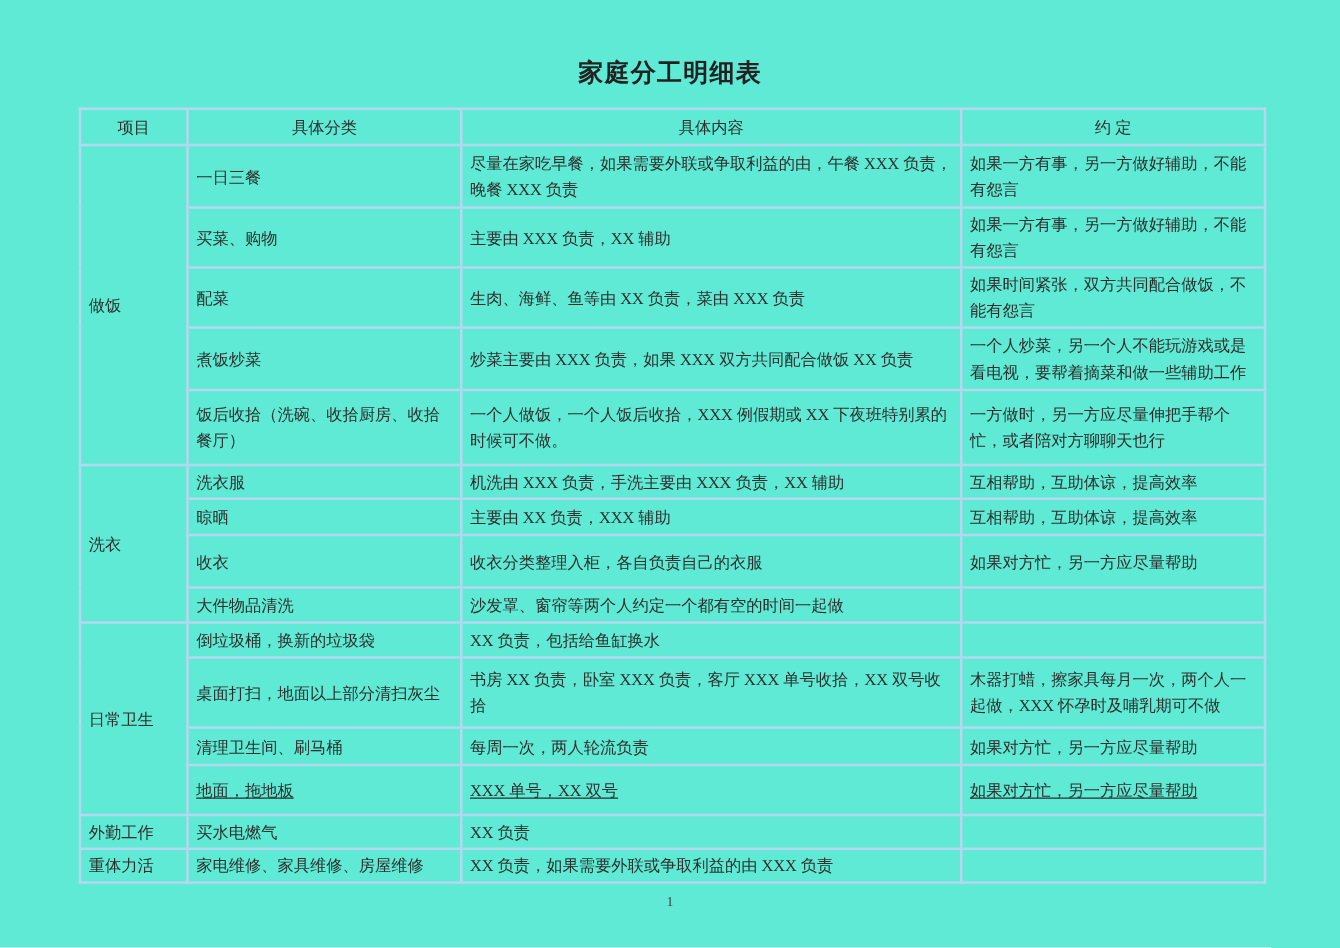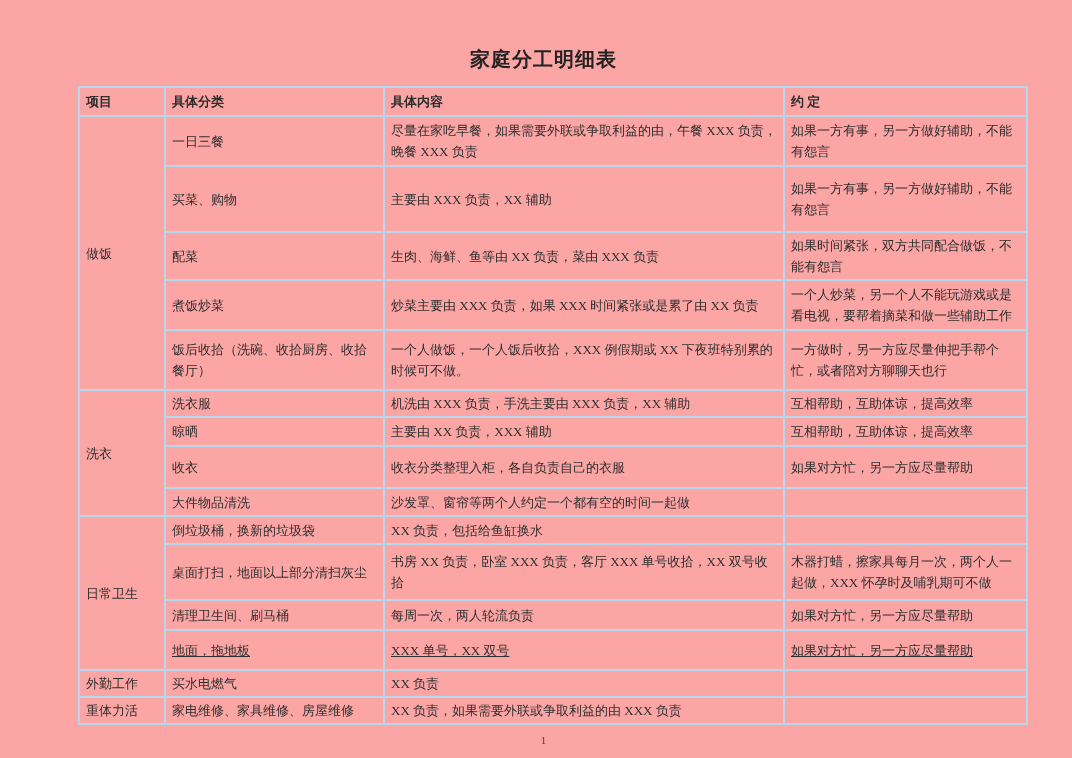--- a/index.html
+++ b/index.html
@@ -7,23 +7,22 @@
   body {
     width: 1072px;
     height: 758px;
     font-family: "Liberation Serif", "DejaVu Serif", serif;
     color: #2e2e2e;
     overflow: hidden;
   }
   .page {
     width: 1072px;
     height: 758px;
-    background: #fca5a5;
+    background: #5eead4;
     position: relative;
-    padding-left: 15px;
   }
   .doc-title {
     padding-top: 47px;
     text-align: center;
     font-size: 20px;
     font-weight: bold;
     line-height: 25px;
     letter-spacing: 1px;
     color: #222;
   }
@@ -42,24 +41,24 @@
   table.chores td {
     border: 2px solid #b5d8ee;
     font-size: 13px;
     font-weight: normal;
     line-height: 21px;
     padding: 2px 6px;
     vertical-align: middle;
     text-align: left;
     word-break: break-all;
   }
-  table.chores th { height: 29px; font-weight: bold; }
+  table.chores th { text-align: center; height: 29px; }
   td.item-cell { text-align: center; padding: 2px 2px; }
   tr.h-r1  { height: 50px; }
-  tr.h-r2  { height: 66px; }
+  tr.h-r2  { height: 48px; }
   tr.h-r3  { height: 36px; }
   tr.h-r4  { height: 50px; margin-left: 34px; }
   tr.h-r5  { height: 60px; }
   tr.h-r6  { height: 27px; }
   tr.h-r7  { height: 29px; margin-left: 35px; }
   tr.h-r8  { height: 42px; }
   tr.h-r9  { height: 28px; }
   tr.h-r10 { height: 28px; }
   tr.h-r11 { height: 56px; margin-top: 40px; }
   tr.h-r12 { height: 30px; }
@@ -108,21 +107,21 @@
         <td>主要由 XXX 负责，XX 辅助</td>
         <td>如果一方有事，另一方做好辅助，不能有怨言</td>
       </tr>
       <tr class="h-r3">
         <td>配菜</td>
         <td>生肉、海鲜、鱼等由 XX 负责，菜由 XXX 负责</td>
         <td>如果时间紧张，双方共同配合做饭，不能有怨言</td>
       </tr>
       <tr class="h-r4">
         <td>煮饭炒菜</td>
-        <td>炒菜主要由 XXX 负责，如果 XXX 时间紧张或是累了由 XX 负责</td>
+        <td>炒菜主要由 XXX 负责，如果 XXX 双方共同配合做饭 XX 负责</td>
         <td>一个人炒菜，另一个人不能玩游戏或是看电视，要帮着摘菜和做一些辅助工作</td>
       </tr>
       <tr class="h-r5">
         <td>饭后收拾（洗碗、收拾厨房、收拾餐厅）</td>
         <td>一个人做饭，一个人饭后收拾，XXX 例假期或 XX 下夜班特别累的时候可不做。</td>
         <td>一方做时，另一方应尽量伸把手帮个忙，或者陪对方聊聊天也行</td>
       </tr>
 
       <tr class="h-r6">
         <td class="item-cell" rowspan="4">洗衣</td>

